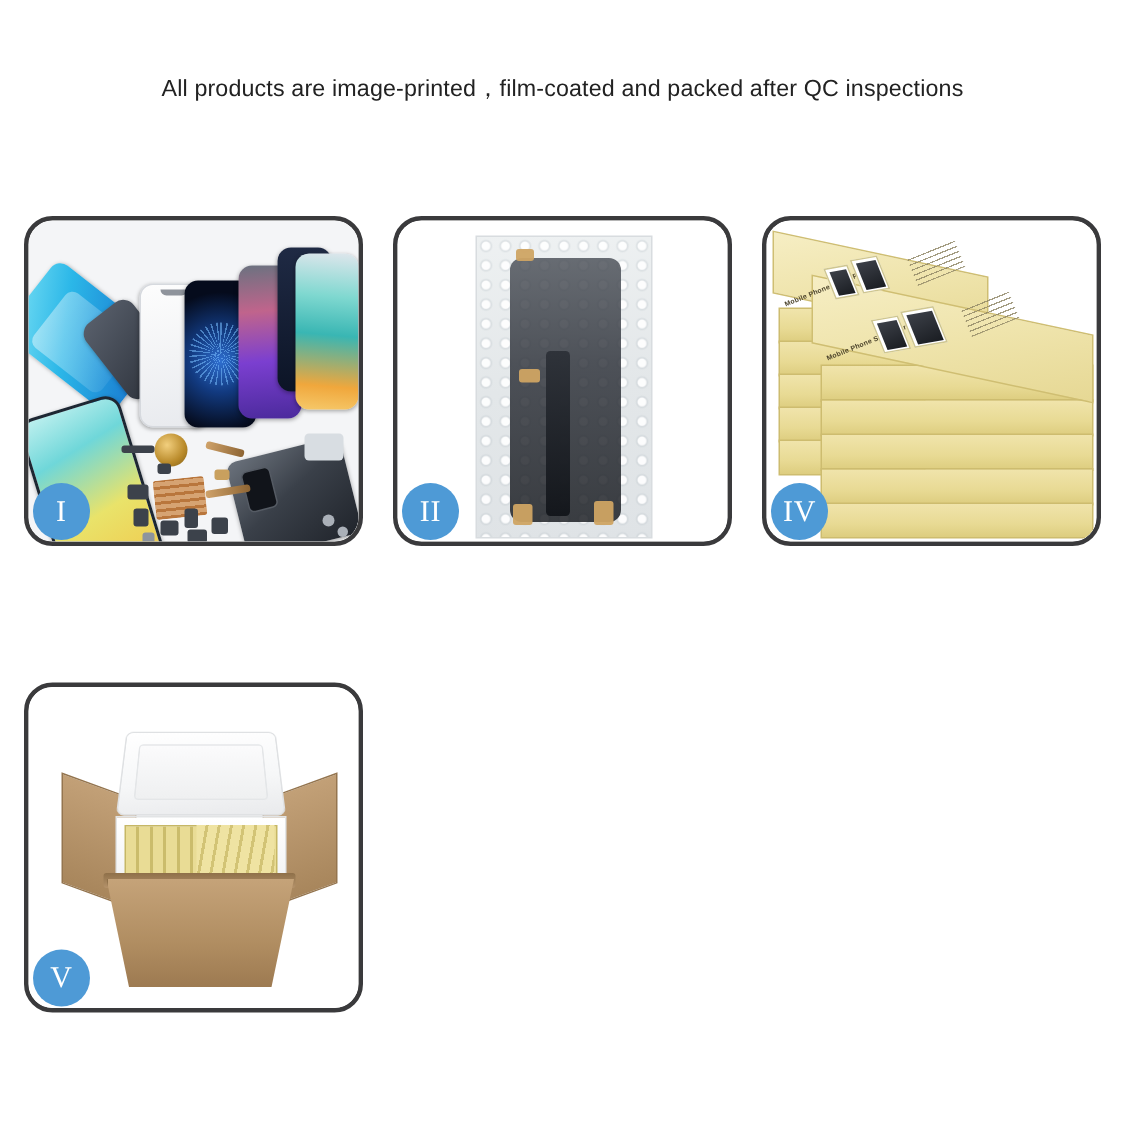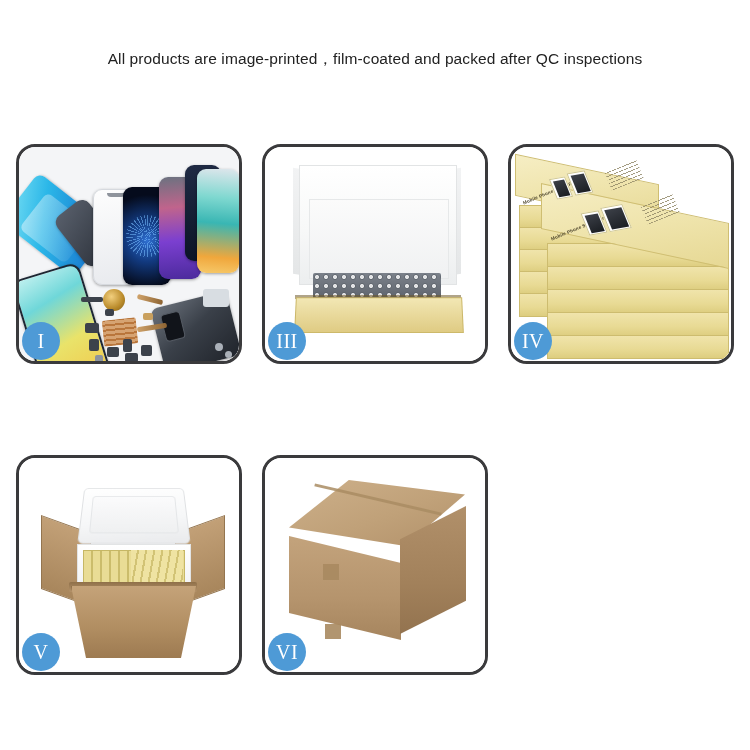--- a/index.html
+++ b/index.html
@@ -398,33 +398,34 @@
       <div class="dot" style="left:86px;top:162px;width:9px;height:7px;"></div>
       <div class="dot" style="left:124px;top:166px;width:10px;height:7px;background:#c9a05e;"></div>
       <div class="dot" style="left:76px;top:208px;width:8px;height:12px;background:#8d949e;"></div>
       <div class="dot" style="left:196px;top:196px;width:8px;height:8px;border-radius:50%;background:#aab0b8;"></div>
       <div class="dot" style="left:206px;top:204px;width:7px;height:7px;border-radius:50%;background:#aab0b8;"></div>
       <div class="dot" style="left:184px;top:142px;width:26px;height:18px;background:#d8dde2;border-radius:3px;"></div>
     </div>
     <div class="badge">I</div>
   </div>
 
-
   <div class="panel">
-    <div class="panel-photo scene-box3">
-      <div class="b3-flapL"></div>
-      <div class="b3-flapR"></div>
-      <div class="b3-lid"></div>
-      <div class="b3-lid-inner"></div>
-      <div class="b3-foam"></div>
-      <div class="b3-edge"></div>
-      <div class="b3-front"></div>
+    <div class="panel-photo scene-bubble">
+      <div class="bw-bag">
+        <div class="bw-screen"></div>
+        <div class="bw-flex"></div>
+        <div class="bw-tape" style="left:26px;top:8px;width:12px;height:8px;"></div>
+        <div class="bw-tape" style="left:28px;top:88px;width:14px;height:9px;"></div>
+        <div class="bw-tape" style="left:24px;top:178px;width:13px;height:14px;"></div>
+        <div class="bw-tape" style="left:78px;top:176px;width:13px;height:16px;"></div>
+      </div>
     </div>
-    <div class="badge">III</div>
+    <div class="badge">II</div>
   </div>
+
 
   <div class="panel">
     <div class="panel-photo scene-stack">
 
       <div class="sb" style="left:8px;top:58px;width:96px;height:22px;"></div>
       <div class="sb" style="left:8px;top:80px;width:96px;height:22px;"></div>
       <div class="sb" style="left:8px;top:102px;width:96px;height:22px;"></div>
       <div class="sb" style="left:8px;top:124px;width:96px;height:22px;"></div>
       <div class="sb" style="left:8px;top:146px;width:96px;height:22px;"></div>
 
@@ -465,25 +466,14 @@
       <div class="cv-foam"></div>
       <div class="cv-contents"></div>
       <div class="cv-contents2"></div>
       <div class="cv-foam-lid"></div>
       <div class="cv-rim"></div>
       <div class="cv-body"></div>
     </div>
     <div class="badge">V</div>
   </div>
 
-  <div class="panel">
-    <div class="panel-photo scene-sealed">
-      <div class="sc-top"></div>
-      <div class="sc-seam"></div>
-      <div class="sc-left"></div>
-      <div class="sc-right"></div>
-      <div class="sc-tape" style="left:58px;top:106px;width:16px;height:16px;"></div>
-      <div class="sc-tape" style="left:60px;top:166px;width:16px;height:15px;"></div>
-    </div>
-    <div class="badge">VI</div>
-  </div>
 
 </div>
 
 </body></html>

